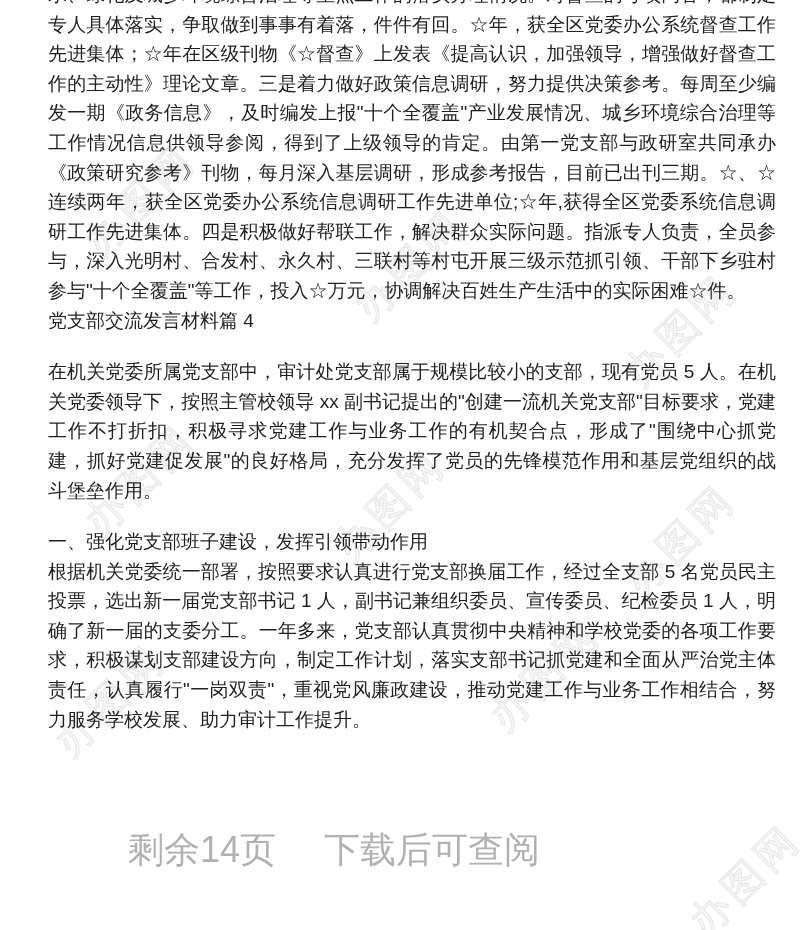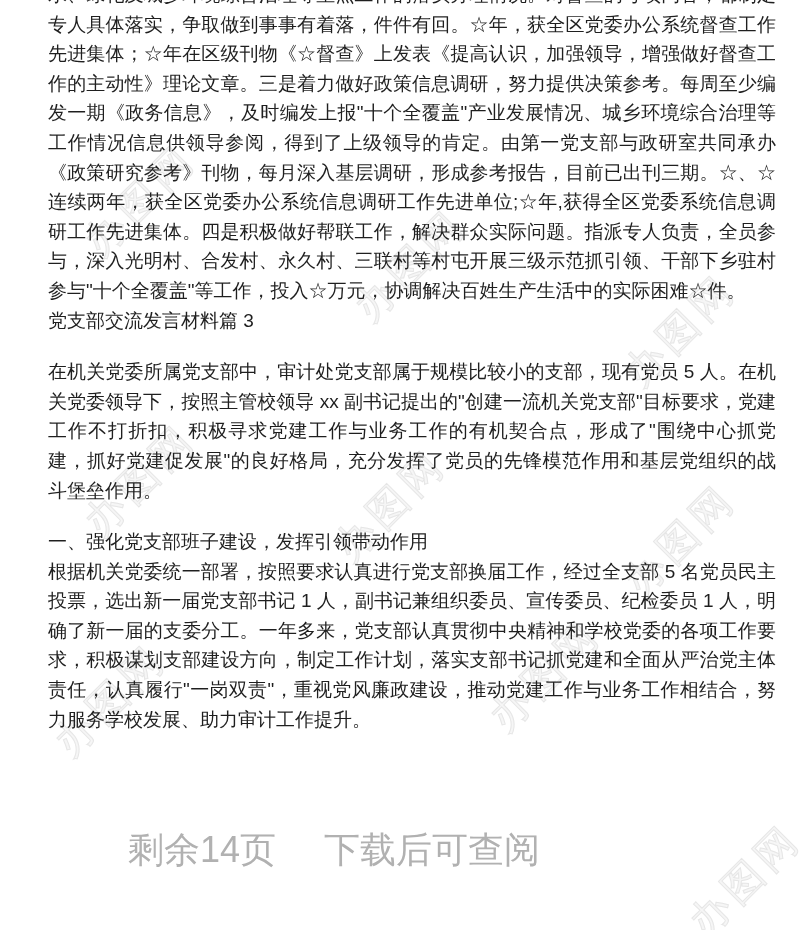--- a/index.html
+++ b/index.html
@@ -80,21 +80,21 @@
       <span class="watermark" style="left: 680px; top: 330px;">办图网</span>
       <span class="watermark" style="left: 140px; top: 480px;">办图网</span>
       <span class="watermark" style="left: 390px; top: 505px;">办图网</span>
       <span class="watermark" style="left: 680px; top: 540px;">办图网</span>
       <span class="watermark" style="left: 110px; top: 700px;">办图网</span>
       <span class="watermark" style="left: 545px; top: 675px;">办图网</span>
       <span class="watermark" style="left: 745px; top: 880px;">办图网</span>
     </div>
   <div class="content" id="content">
       <p class="para">水、绿化及城乡环境综合治理等重点工作的落实办理情况。对督查的每项内容，都制定专人具体落实，争取做到事事有着落，件件有回。☆年，获全区党委办公系统督查工作先进集体；☆年在区级刊物《☆督查》上发表《提高认识，加强领导，增强做好督查工作的主动性》理论文章。三是着力做好政策信息调研，努力提供决策参考。每周至少编发一期《政务信息》，及时编发上报"十个全覆盖"产业发展情况、城乡环境综合治理等工作情况信息供领导参阅，得到了上级领导的肯定。由第一党支部与政研室共同承办《政策研究参考》刊物，每月深入基层调研，形成参考报告，目前已出刊三期。☆、☆连续两年，获全区党委办公系统信息调研工作先进单位;☆年,获得全区党委系统信息调研工作先进集体。四是积极做好帮联工作，解决群众实际问题。指派专人负责，全员参与，深入光明村、合发村、永久村、三联村等村屯开展三级示范抓引领、干部下乡驻村参与"十个全覆盖"等工作，投入☆万元，协调解决百姓生产生活中的实际困难☆件。</p>
-      <p class="para">党支部交流发言材料篇 3</p>
+      <p class="para">党支部交流发言材料篇 4</p>
       <p class="para gap">在机关党委所属党支部中，审计处党支部属于规模比较小的支部，现有党员 5 人。在机关党委领导下，按照主管校领导 xx 副书记提出的"创建一流机关党支部"目标要求，党建工作不打折扣，积极寻求党建工作与业务工作的有机契合点，形成了"围绕中心抓党建，抓好党建促发展"的良好格局，充分发挥了党员的先锋模范作用和基层党组织的战斗堡垒作用。</p>
       <p class="para gap heading">一、强化党支部班子建设，发挥引领带动作用</p>
       <p class="para">根据机关党委统一部署，按照要求认真进行党支部换届工作，经过全支部 5 名党员民主投票，选出新一届党支部书记 1 人，副书记兼组织委员、宣传委员、纪检委员 1 人，明确了新一届的支委分工。一年多来，党支部认真贯彻中央精神和学校党委的各项工作要求，积极谋划支部建设方向，制定工作计划，落实支部书记抓党建和全面从严治党主体责任，认真履行"一岗双责"，重视党风廉政建设，推动党建工作与业务工作相结合，努力服务学校发展、助力审计工作提升。</p>
     </div>
   <div class="footer">
     <span>剩余14页</span><span class="gap-span"></span><span>下载后可查阅</span>
   </div>
 </div>
 
 </body></html>

